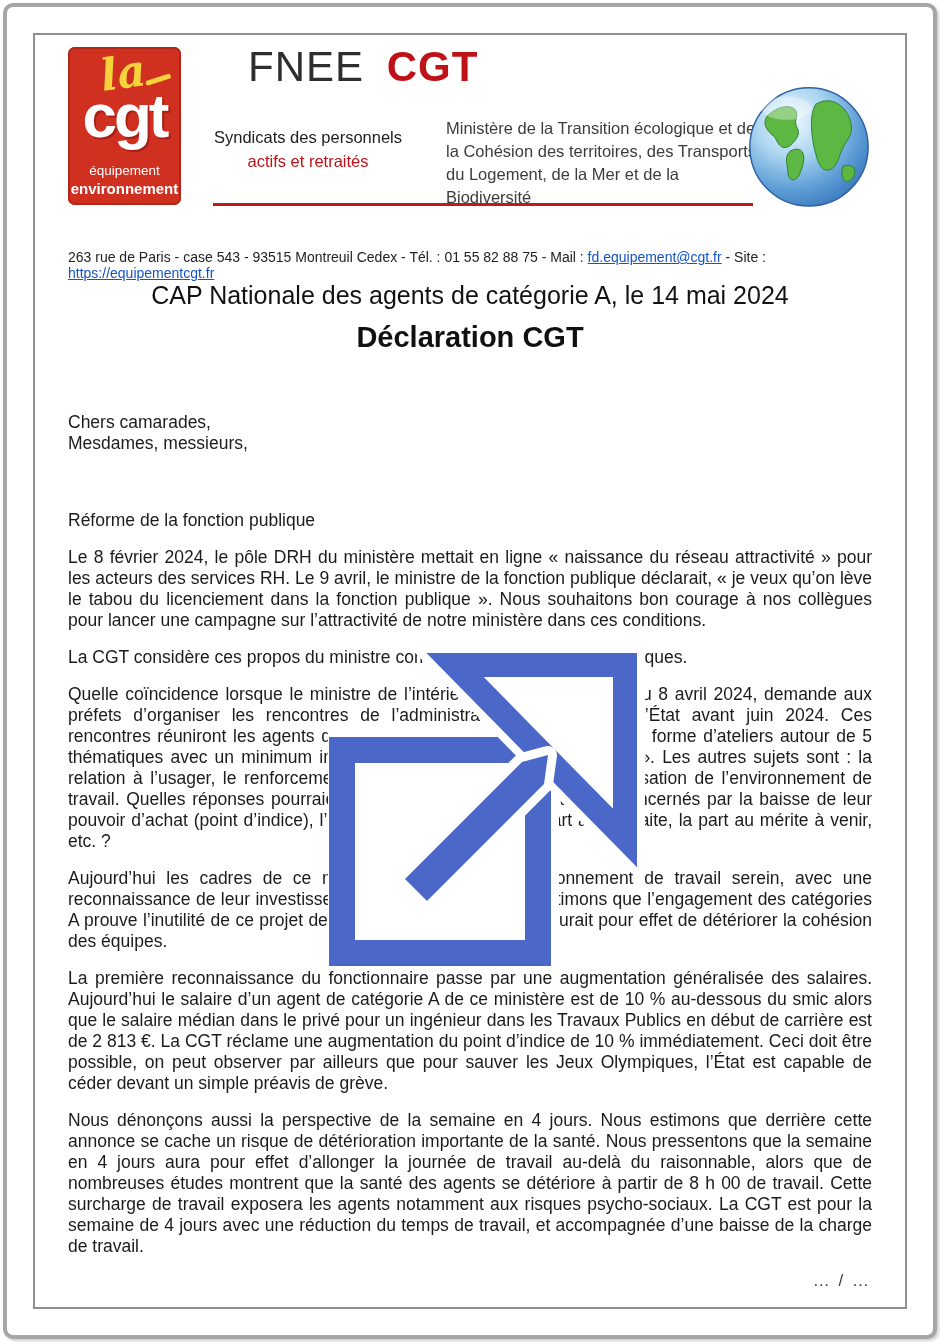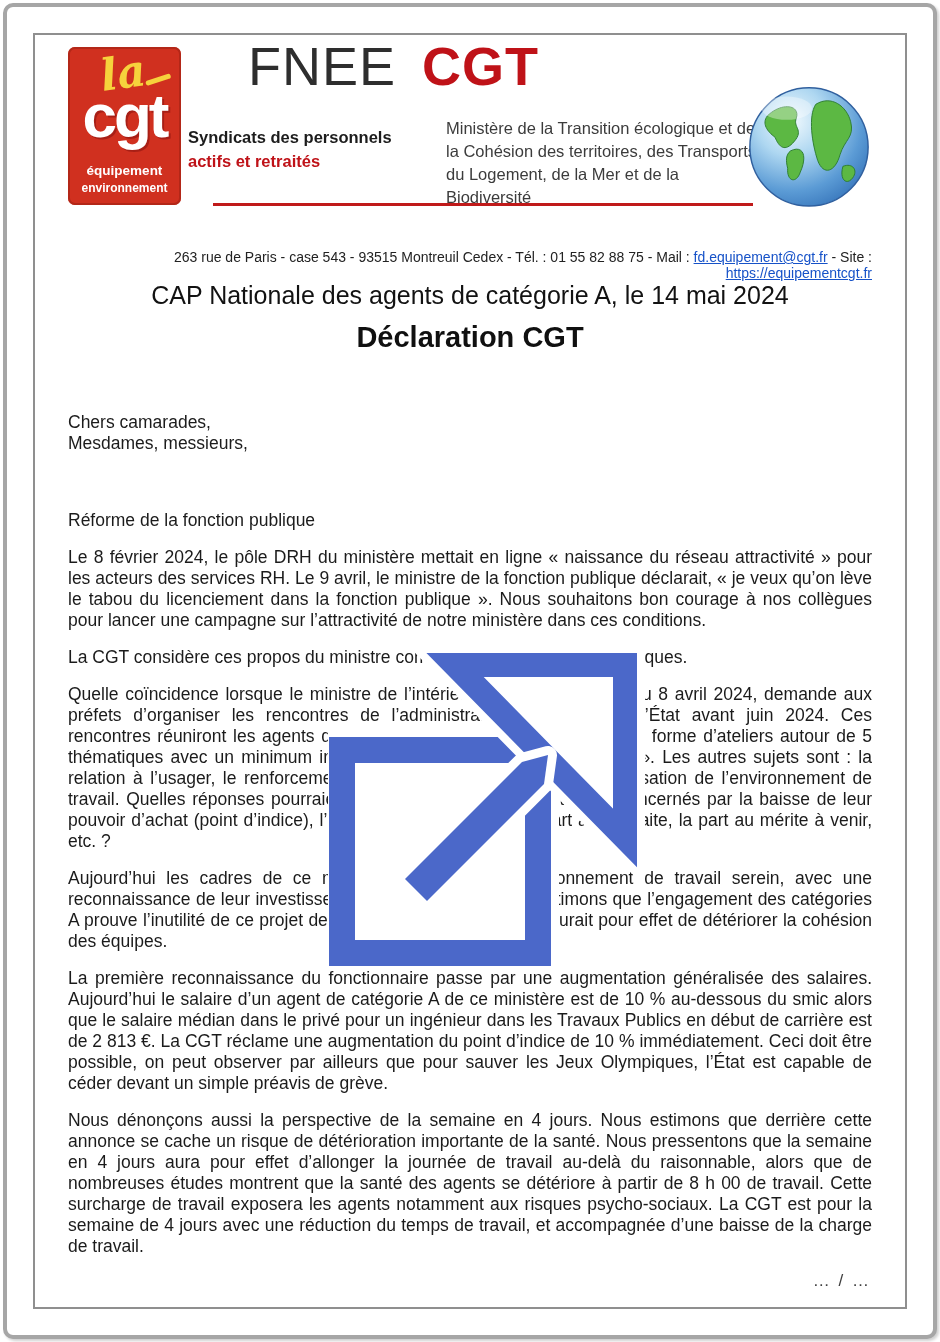--- a/index.html
+++ b/index.html
@@ -15,39 +15,39 @@
   .logo{position:absolute;left:0px;top:12px;width:113px;height:158px;background:#d0301f;
         border-radius:7px;color:#fff;text-align:center;overflow:hidden;
         box-shadow:inset 0 0 0 2px #b32718;}
   .logo .la{position:absolute;left:10px;top:2px;width:90px;font-family:"DejaVu Serif", serif;
         font-style:italic;font-weight:bold;font-size:44px;color:#f6d23c;transform:rotate(-8deg);
         text-align:center;line-height:48px;}
   .logo .la:after{content:"";position:absolute;right:-2px;bottom:10px;width:26px;height:5px;
         background:#f6d23c;border-radius:3px;transform:rotate(-10deg);}
   .logo .cgt{position:absolute;left:0;right:0;top:34px;font-size:62px;font-weight:bold;
         letter-spacing:-3px;color:#fff;text-shadow:2px 2px 0 rgba(120,10,10,.45);line-height:70px;}
-  .logo .sub{position:absolute;left:0;right:0;bottom:26px;font-size:13.5px;font-weight:bold;line-height:17px;}
-  .logo .sub2{position:absolute;left:0;right:0;bottom:8px;font-size:12px;font-weight:bold;line-height:17px;}
+  .logo .sub{position:absolute;left:0;right:0;bottom:26px;font-size:13.5px;font-weight:normal;line-height:17px;}
+  .logo .sub2{position:absolute;left:0;right:0;bottom:8px;font-size:15px;font-weight:bold;line-height:17px;}
 
-  .brand{position:absolute;left:180px;top:0;font-size:54px;letter-spacing:1px;font-weight:400;}
+  .brand{position:absolute;left:180px;top:8px;font-size:42px;letter-spacing:1px;font-weight:400;}
   .brand .b1{color:#2e2e2e;}
   .brand .b2{color:#bf1218;font-weight:bold;margin-left:10px;}
 
-  .synd{position:absolute;left:120px;top:90px;width:240px;text-align:left;
-        font-weight:bold;font-size:16.5px;line-height:24px;color:#1c1c1c;}
+  .synd{position:absolute;left:120px;top:90px;width:240px;text-align:center;
+        font-weight:normal;font-size:16.5px;line-height:24px;color:#1c1c1c;}
   .synd .red{color:#bf1218;}
 
   .ministry{position:absolute;left:378px;top:82px;width:320px;
         font-size:16.5px;line-height:23px;color:#3c3c3c;}
 
   .redline{position:absolute;left:145px;top:168px;width:540px;height:3px;background:#c01a1a;}
 
   .globe{position:absolute;right:-3px;top:48px;width:132px;height:126px;}
 
-  .addr{margin-top:14px;text-align:right;font-size:14px;color:#222;}
+  .addr{margin-top:14px;text-align:left;font-size:14px;color:#222;}
   .addr a{color:#1652c8;text-decoration:underline;cursor:pointer;}
 
   
   .t1{text-align:center;font-size:25px;color:#121212;}
   .t2{margin-top:11px;text-align:center;font-size:29px;font-weight:bold;color:#101010;}
 
   
   .bodytext{margin-top:58px;color:#1b1b1b;font-size:17.5px;line-height:21px;}
   .salut div{line-height:21px;}
   .sechead{margin-top:56px;font-weight:normal;}

